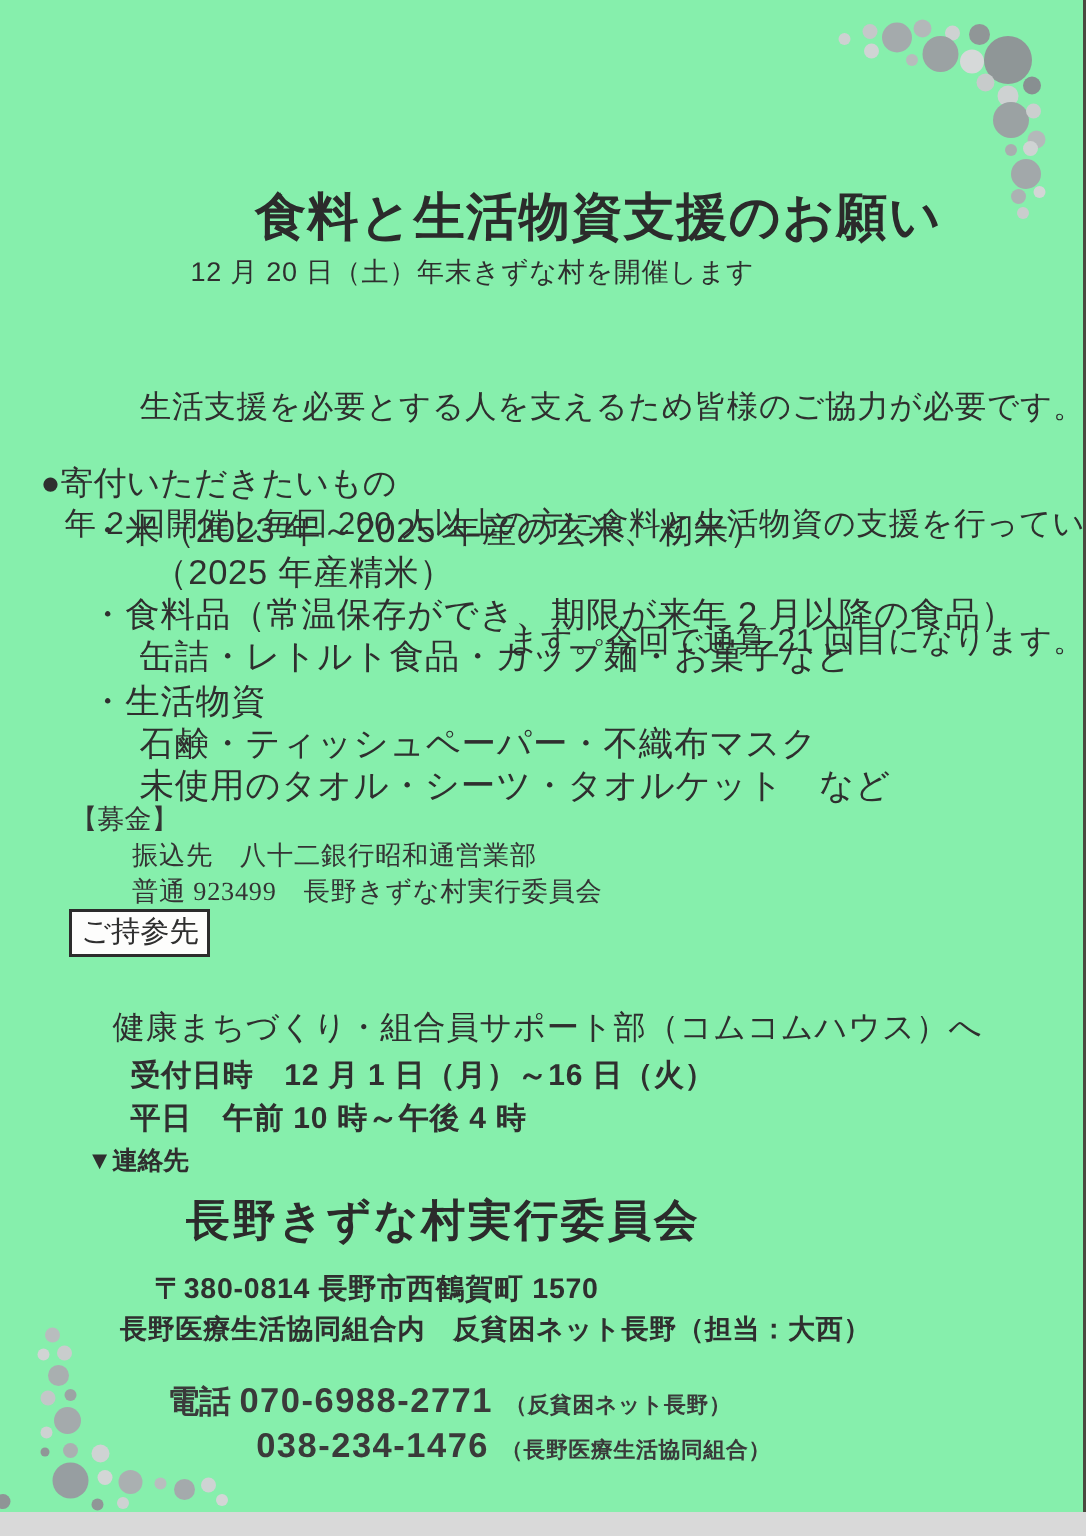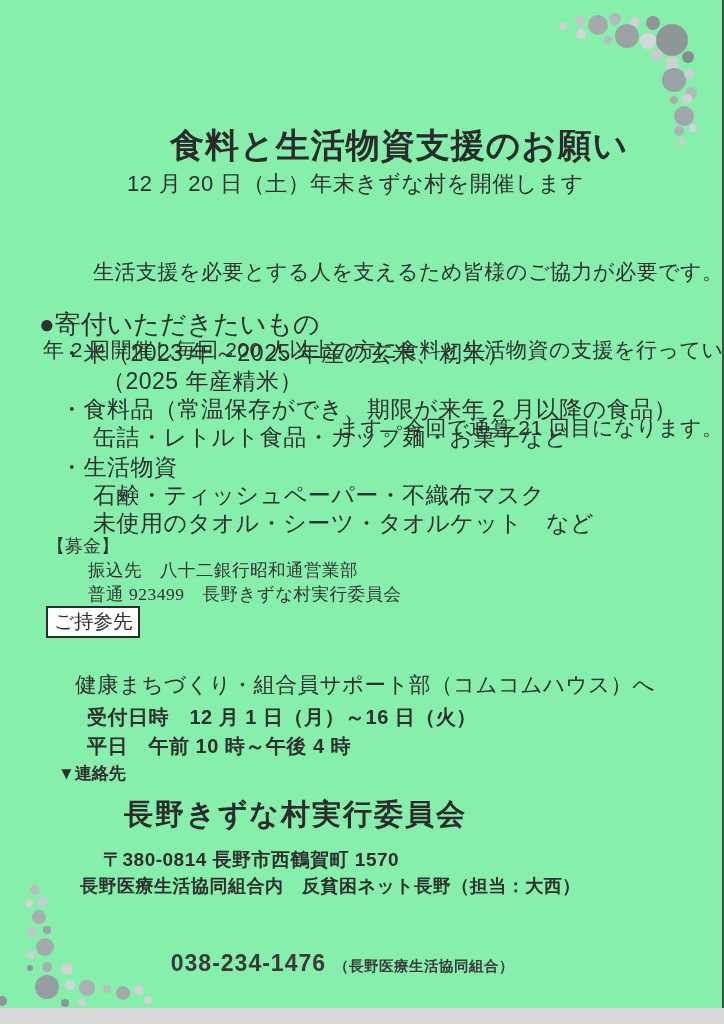--- a/index.html
+++ b/index.html
@@ -8,24 +8,24 @@
     width:724px;height:1008px;
     background:#86efac;
     overflow:hidden;
     font-family:"Liberation Sans","DejaVu Sans",sans-serif;
     color:#2f2f2f;
     text-align:right;
   }
   .t{position:absolute;white-space:pre;line-height:1.2;}
   .serif{font-family:"Liberation Serif","DejaVu Serif",serif;color:#343434;}
   .title{top:102px;left:170px;font-size:34px;font-weight:bold;letter-spacing:1px;color:#2b2b2b;}
-  .subtitle{top:171px;left:127px;font-size:22px;letter-spacing:0.5px;}
+  .subtitle{top:171px;left:127px;font-size:18px;letter-spacing:0.5px;}
   .intro{top:209px;left:43px;font-size:21px;letter-spacing:0.5px;}
   .intro div{height:27.5px;}
-  .don-head{top:309px;left:39px;font-size:26px;}
+  .don-head{top:309px;left:27px;font-size:22px;}
   .item{font-size:23px;letter-spacing:0.5px;}
   .fund-head{top:536px;left:47px;font-size:18px;}
   .fund-line{font-size:17.5px;letter-spacing:0.5px;}
   .bring-box{
     top:606px;left:46px;font-size:19.5px;
     border:2px solid #2c2c2c;padding:2px 6px 3px 6px;background:#fdfdfc;
   }
   .loc{font-size:21.5px;letter-spacing:0.5px;}
   .sched{font-size:20px;font-weight:bold;letter-spacing:0.5px;}
   .contact-head{top:764px;left:58px;font-size:17px;font-weight:bold;}
@@ -120,17 +120,20 @@
   <div class="t bring-box">ご持参先</div>
   <div class="t loc" style="top:673px;left:75px;">健康まちづくり・組合員サポート部（コムコムハウス）へ</div>
   <div class="t sched" style="top:705px;left:87px;">受付日時　12 月 1 日（月）～16 日（火）</div>
   <div class="t sched" style="top:734px;left:87px;">平日　午前 10 時～午後 4 時</div>
 
   <div class="t contact-head">▼連絡先</div>
   <div class="t org">長野きずな村実行委員会</div>
   <div class="t addr">〒380-0814 長野市西鶴賀町 1570</div>
   <div class="t affil">長野医療生活協同組合内　反貧困ネット長野（担当：大西）</div>
 
+  <div class="t phone" style="top:901px;left:94px;">
+    <span class="lbl">電話 </span><span class="num">070-6988-2771</span><span class="note">（反貧困ネット長野）</span>
+  </div>
   <div class="t phone" style="top:931px;left:153px;">
     <span class="num">038-234-1476</span><span class="note">（長野医療生活協同組合）</span>
   </div>
 
 </div>
 
 </body></html>

